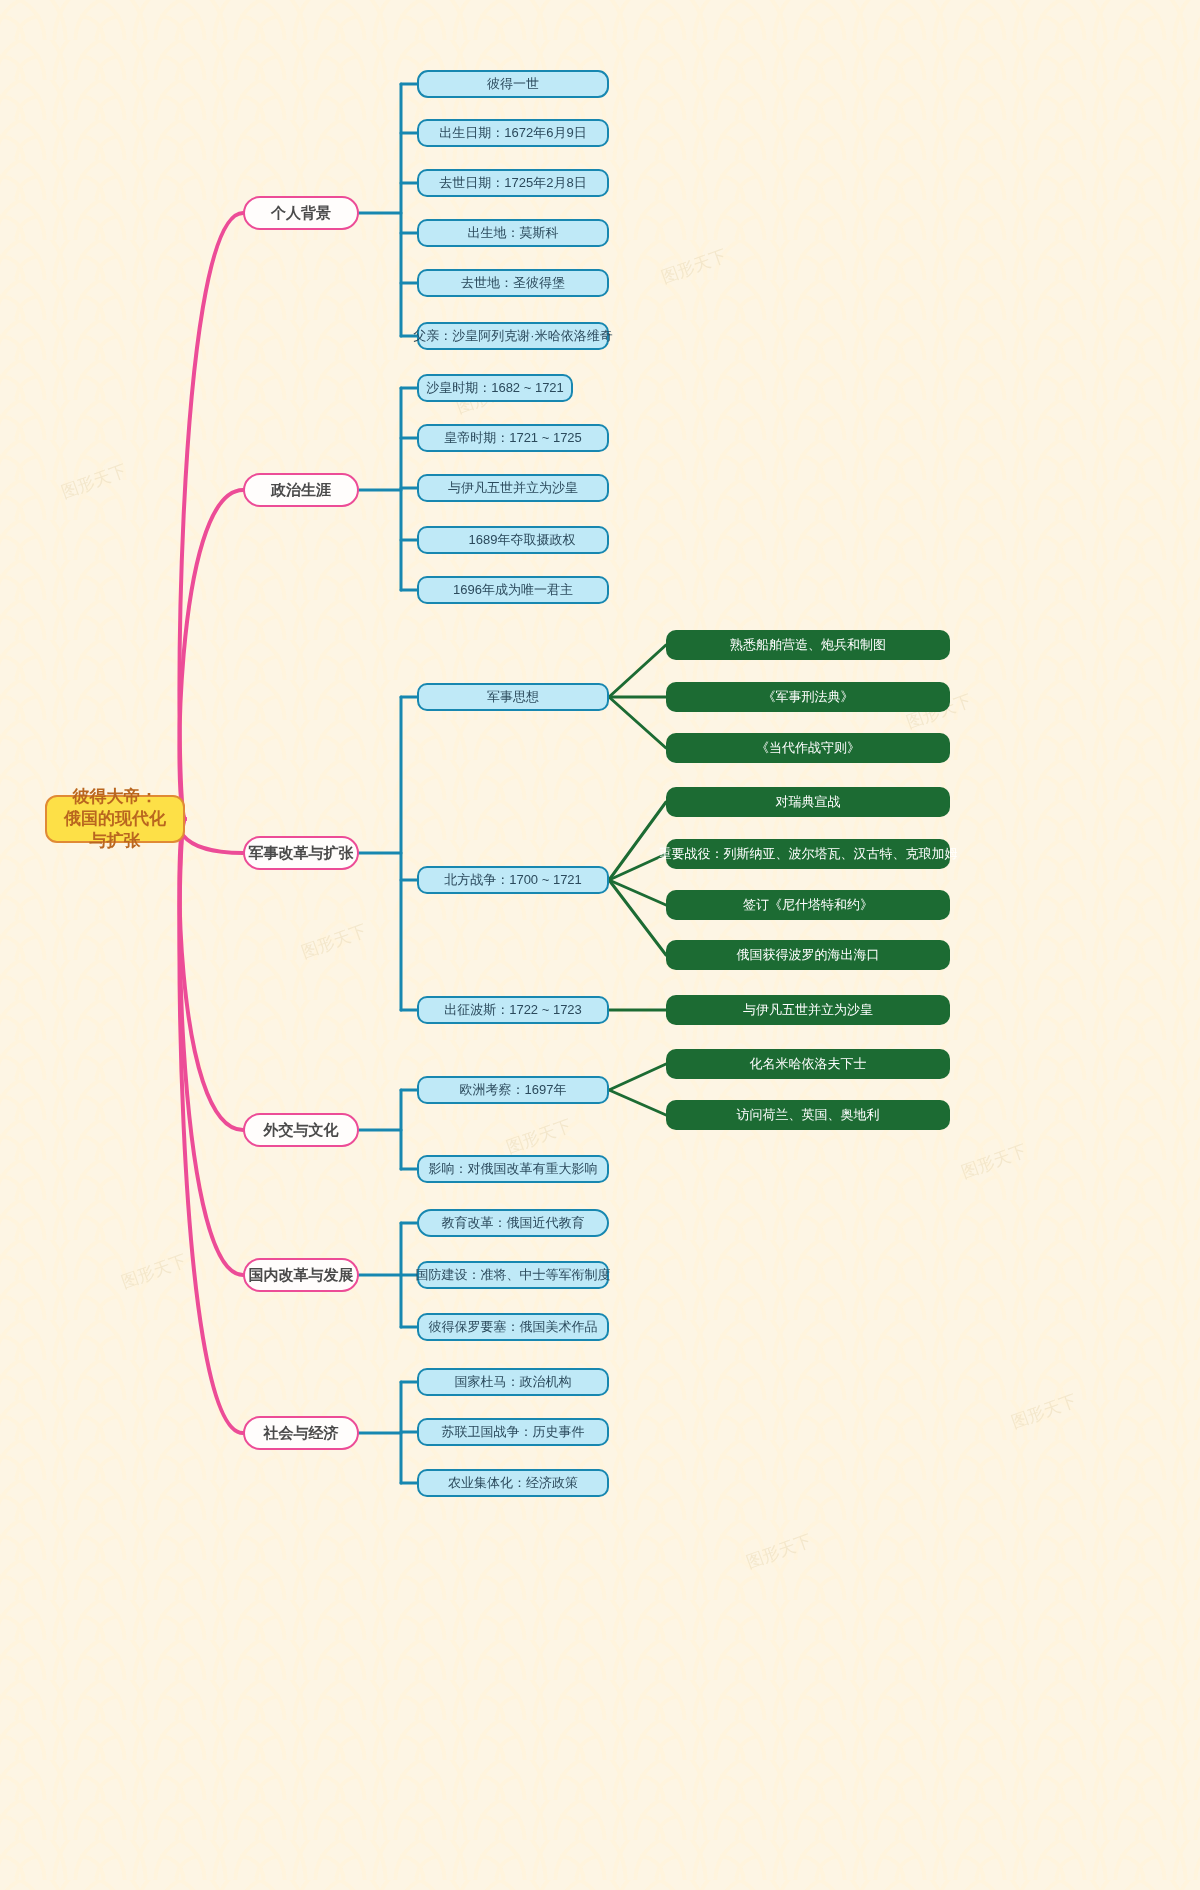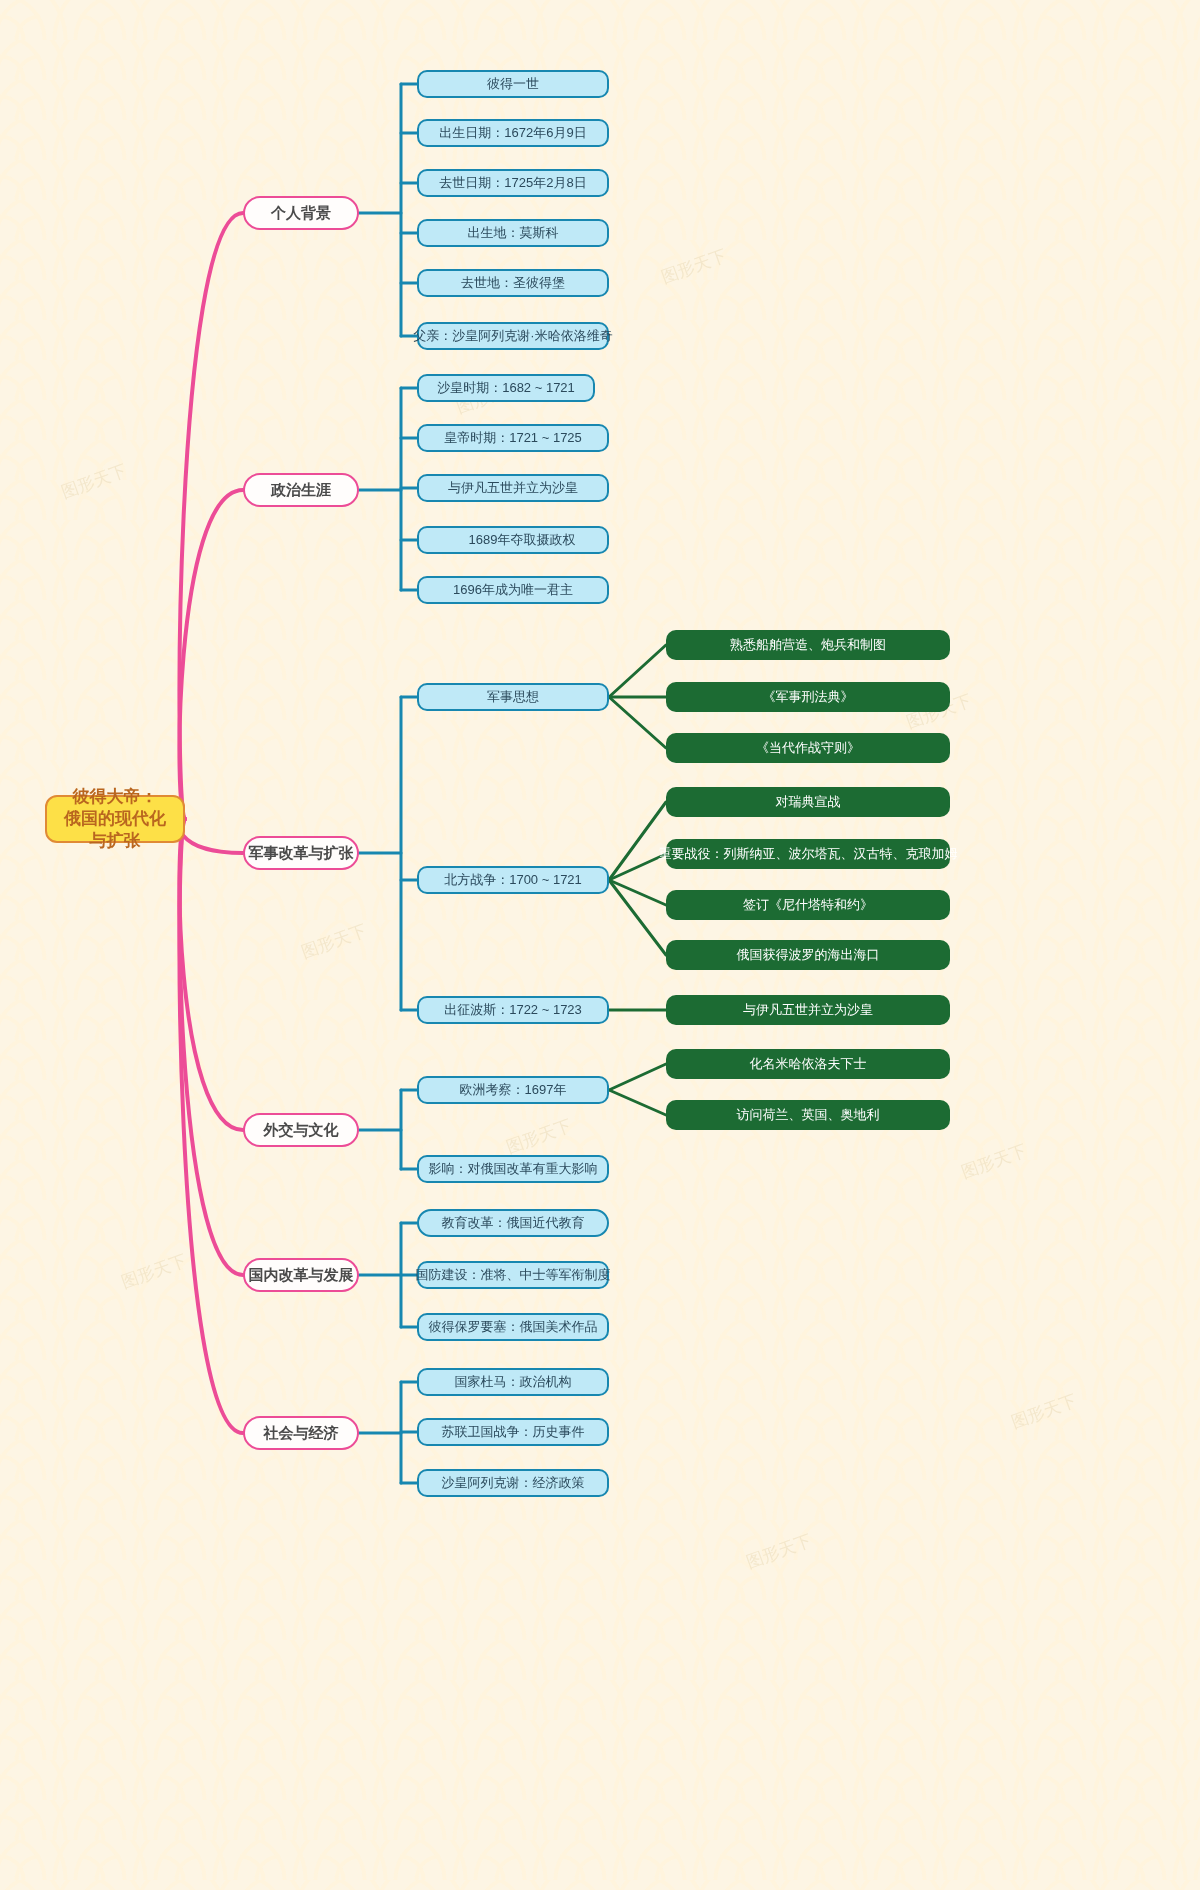--- a/index.html
+++ b/index.html
@@ -124,28 +124,28 @@
     <path d="M 359 1433 L 401 1433" fill="none" stroke="#1787b0" stroke-width="3" stroke-linecap="round"></path>
     <path d="M 401 1382 L 401 1483" fill="none" stroke="#1787b0" stroke-width="3" stroke-linecap="round"></path>
     <path d="M 401 1382 L 417 1382" fill="none" stroke="#1787b0" stroke-width="3" stroke-linecap="round"></path>
     <path d="M 401 1432 L 417 1432" fill="none" stroke="#1787b0" stroke-width="3" stroke-linecap="round"></path>
     <path d="M 401 1483 L 417 1483" fill="none" stroke="#1787b0" stroke-width="3" stroke-linecap="round"></path>
   </svg>
 <div id="nodes">
     <div class="node node-root" style="left: 45px; top: 795px; width: 140px; height: 48px;">彼得大帝：
 俄国的现代化与扩张</div>
     <div class="node node-branch" style="left: 243px; top: 196px; width: 116px; height: 34px;">个人背景</div>
-    <div class="node node-leaf" style="left: 417px; top: 70px; width: 192px; height: 28px;">彼得一世</div>
+    <div class="node node-leaf" style="left: 417px; top: 70px; width: 192px; height: 28px; border-radius: 11px;">彼得一世</div>
     <div class="node node-leaf" style="left: 417px; top: 119px; width: 192px; height: 28px;">出生日期：1672年6月9日</div>
     <div class="node node-leaf" style="left: 417px; top: 169px; width: 192px; height: 28px;">去世日期：1725年2月8日</div>
     <div class="node node-leaf" style="left: 417px; top: 219px; width: 192px; height: 28px;">出生地：莫斯科</div>
     <div class="node node-leaf" style="left: 417px; top: 269px; width: 192px; height: 28px;">去世地：圣彼得堡</div>
     <div class="node node-leaf" style="left: 417px; top: 322px; width: 192px; height: 28px;">父亲：沙皇阿列克谢·米哈依洛维奇</div>
     <div class="node node-branch" style="left: 243px; top: 473px; width: 116px; height: 34px;">政治生涯</div>
-    <div class="node node-leaf" style="left: 417px; top: 374px; width: 178px; height: 28px;">沙皇时期：1682 ~ 1721</div>
+    <div class="node node-leaf" style="left: 417px; top: 374px; width: 156px; height: 28px;">沙皇时期：1682 ~ 1721</div>
     <div class="node node-leaf" style="left: 417px; top: 424px; width: 192px; height: 28px;">皇帝时期：1721 ~ 1725</div>
     <div class="node node-leaf" style="left: 417px; top: 474px; width: 192px; height: 28px;">与伊凡五世并立为沙皇</div>
     <div class="node node-leaf" style="left: 417px; top: 526px; width: 192px; height: 28px; padding-left: 26px;">1689年夺取摄政权</div>
     <div class="node node-leaf" style="left: 417px; top: 576px; width: 192px; height: 28px;">1696年成为唯一君主</div>
     <div class="node node-branch" style="left: 243px; top: 836px; width: 116px; height: 34px;">军事改革与扩张</div>
     <div class="node node-leaf" style="left: 417px; top: 683px; width: 192px; height: 28px;">军事思想</div>
     <div class="node node-green" style="left: 666px; top: 630px; width: 284px; height: 30px;">熟悉船舶营造、炮兵和制图</div>
     <div class="node node-green" style="left: 666px; top: 682px; width: 284px; height: 30px;">《军事刑法典》</div>
     <div class="node node-green" style="left: 666px; top: 733px; width: 284px; height: 30px;">《当代作战守则》</div>
     <div class="node node-leaf" style="left: 417px; top: 866px; width: 192px; height: 28px;">北方战争：1700 ~ 1721</div>
@@ -160,21 +160,21 @@
     <div class="node node-green" style="left: 666px; top: 1049px; width: 284px; height: 30px;">化名米哈依洛夫下士</div>
     <div class="node node-green" style="left: 666px; top: 1100px; width: 284px; height: 30px;">访问荷兰、英国、奥地利</div>
     <div class="node node-leaf" style="left: 417px; top: 1155px; width: 192px; height: 28px;">影响：对俄国改革有重大影响</div>
     <div class="node node-branch" style="left: 243px; top: 1258px; width: 116px; height: 34px;">国内改革与发展</div>
     <div class="node node-leaf" style="left: 417px; top: 1209px; width: 192px; height: 28px; border-radius: 14px;">教育改革：俄国近代教育</div>
     <div class="node node-leaf" style="left: 417px; top: 1261px; width: 192px; height: 28px;">国防建设：准将、中士等军衔制度</div>
     <div class="node node-leaf" style="left: 417px; top: 1313px; width: 192px; height: 28px;">彼得保罗要塞：俄国美术作品</div>
     <div class="node node-branch" style="left: 243px; top: 1416px; width: 116px; height: 34px;">社会与经济</div>
     <div class="node node-leaf" style="left: 417px; top: 1368px; width: 192px; height: 28px;">国家杜马：政治机构</div>
     <div class="node node-leaf" style="left: 417px; top: 1418px; width: 192px; height: 28px;">苏联卫国战争：历史事件</div>
-    <div class="node node-leaf" style="left: 417px; top: 1469px; width: 192px; height: 28px;">沙皇阿列克谢：经济政策</div>
+    <div class="node node-leaf" style="left: 417px; top: 1469px; width: 192px; height: 28px;">农业集体化：经济政策</div>
   </div>
 
 <div class="wm" style="left: 455px; top: 385px;">图形天下</div>
 <div class="wm" style="left: 505px; top: 1125px;">图形天下</div>
 <div class="wm" style="left: 905px; top: 700px;">图形天下</div>
 <div class="wm" style="left: 120px; top: 1260px;">图形天下</div>
 <div class="wm" style="left: 745px; top: 1540px;">图形天下</div>
 <div class="wm" style="left: 60px; top: 470px;">图形天下</div>
 <div class="wm" style="left: 960px; top: 1150px;">图形天下</div>
 <div class="wm" style="left: 300px; top: 930px;">图形天下</div>

